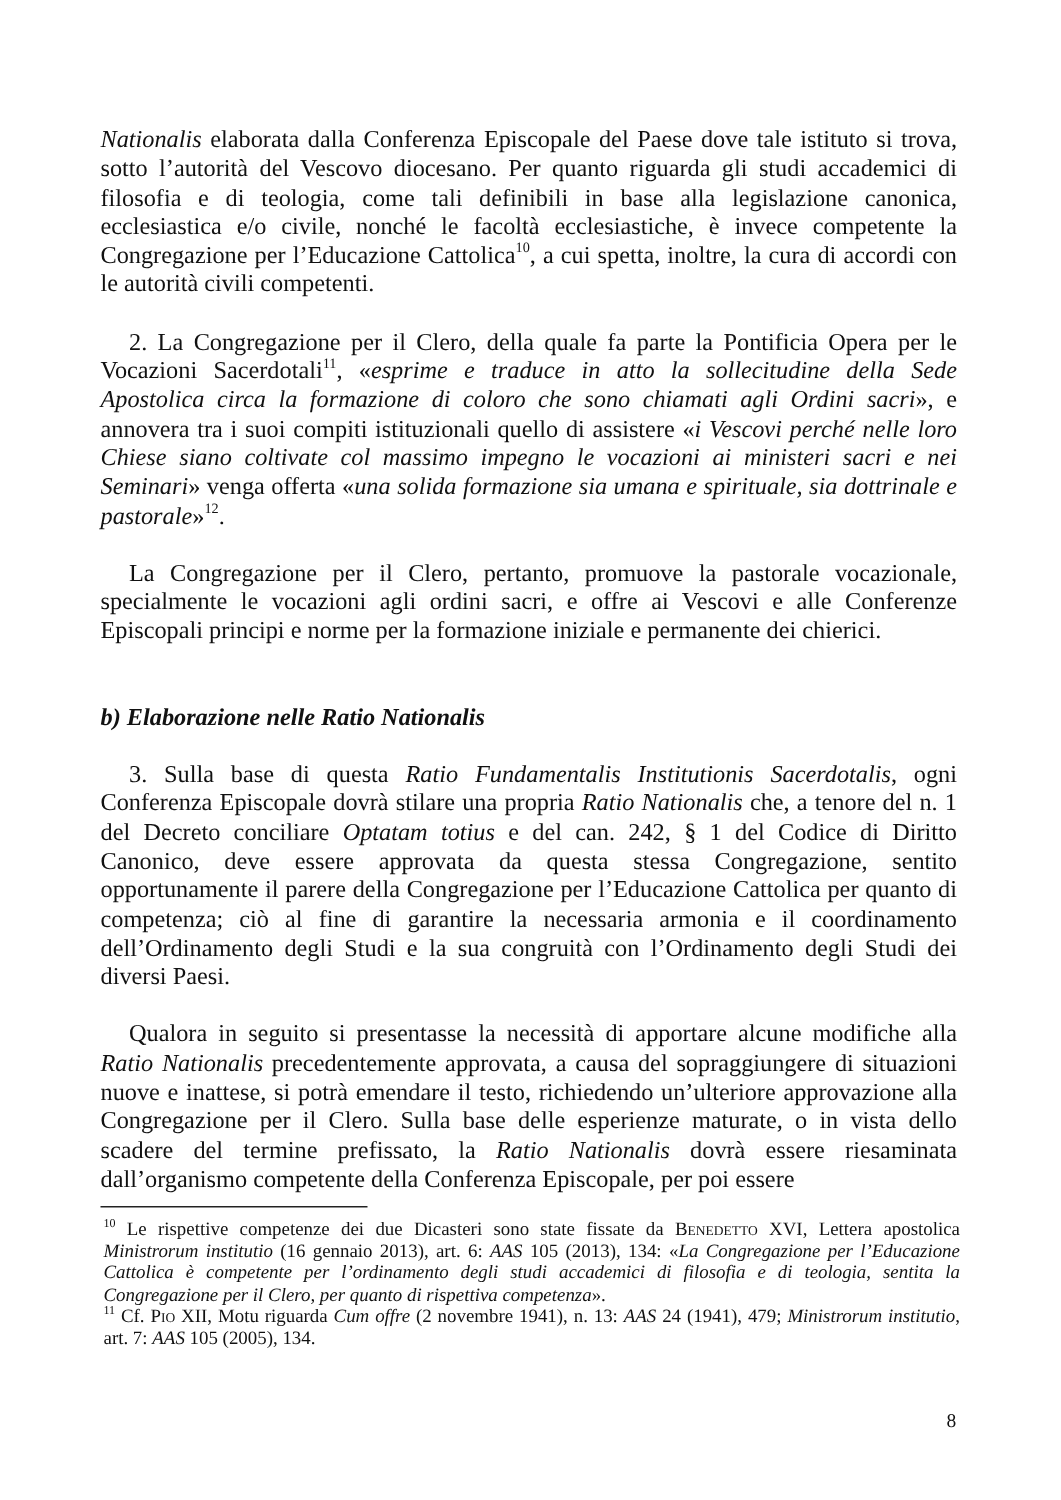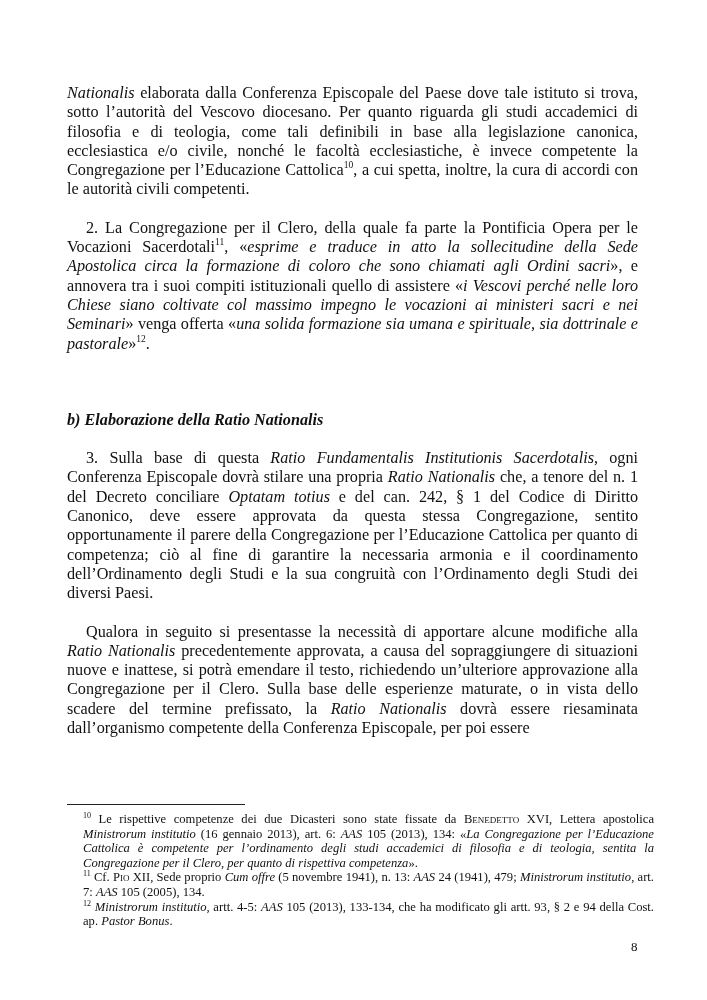--- a/index.html
+++ b/index.html
@@ -6,43 +6,43 @@
     body { width: 707px; height: 1000px; position: relative; overflow: hidden;
       font-family: "Liberation Serif", serif; color: #111; }
     .page { position: absolute; left: 67px; top: 72px; width: 571px; margin-top: 12px; }
     p { margin: 0; font-size: 16.2px; line-height: 19.3px; text-align: justify; }
     .indent { text-indent: 19px; }
     .gap { height: 19px; }
     .gap2 { height: 38px; }
     sup { font-size: 9.5px; line-height: 0; vertical-align: 7px; }
     .heading { font-weight: bold; font-style: italic; font-size: 16.2px; line-height: 19.3px; }
     .rule { position: absolute; left: 67px; top: 804px; width: 178px; height: 0; border-top: 1px solid #222; }
-    .notes { position: absolute; left: 83px; top: 812px; width: 571px; }
+    .notes { position: absolute; left: 69px; top: 812px; width: 571px; }
     .note { font-size: 12.6px; line-height: 14.6px; text-align: justify; margin: 0; }
     .note sup { font-size: 8px; vertical-align: 5px; }
     .sc { font-variant: small-caps; }
     .pagenum { position: absolute; left: 631px; top: 939px; font-size: 13px; }
   </style>
 </head>
 <body>
 
 <div class="page">
   <p><i>Nationalis</i><span> elaborata dalla Conferenza Episcopale del Paese dove tale istituto si trova, sotto l’autorità del Vescovo diocesano. Per quanto riguarda gli studi accademici di filosofia e di teologia, come tali definibili in base alla legislazione canonica, ecclesiastica e/o civile, nonché le facoltà ecclesiastiche, è invece competente la Congregazione per l’Educazione Cattolica</span><sup>10</sup><span>, a cui spetta, inoltre, la cura di accordi con le autorità civili competenti.</span></p>
   <div class="gap"></div>
   <p class="indent"><span>2. La Congregazione per il Clero, della quale fa parte la Pontificia Opera per le Vocazioni Sacerdotali</span><sup>11</sup><span>, «</span><i>esprime e traduce in atto la sollecitudine della Sede Apostolica circa la formazione di coloro che sono chiamati agli Ordini sacri</i><span>», e annovera tra i suoi compiti istituzionali quello di assistere «</span><i>i Vescovi perché nelle loro Chiese siano coltivate col massimo impegno le vocazioni ai ministeri sacri e nei Seminari</i><span>» venga offerta «</span><i>una solida formazione sia umana e spirituale, sia dottrinale e pastorale</i><span>»</span><sup>12</sup><span>.</span></p>
   <div class="gap"></div>
+  <p class="indent">La Congregazione per il Clero, pertanto, promuove la pastorale vocazionale, specialmente le vocazioni agli ordini sacri, e offre ai Vescovi e alle Conferenze Episcopali principi e norme per la formazione iniziale e permanente dei chierici.</p>
   <div class="gap2"></div>
-  <p class="heading">b) Elaborazione della Ratio Nationalis</p>
+  <p class="heading">b) Elaborazione nelle Ratio Nationalis</p>
   <div class="gap"></div>
   <p class="indent"><span>3. Sulla base di questa </span><i>Ratio Fundamentalis Institutionis Sacerdotalis</i><span>, ogni Conferenza Episcopale dovrà stilare una propria </span><i>Ratio Nationalis</i><span> che, a tenore del n. 1 del Decreto conciliare </span><i>Optatam totius</i><span> e del can. 242, § 1 del Codice di Diritto Canonico, deve essere approvata da questa stessa Congregazione, sentito opportunamente il parere della Congregazione per l’Educazione Cattolica per quanto di competenza; ciò al fine di garantire la necessaria armonia e il coordinamento dell’Ordinamento degli Studi e la sua congruità con l’Ordinamento degli Studi dei diversi Paesi.</span></p>
   <div class="gap"></div>
   <p class="indent"><span>Qualora in seguito si presentasse la necessità di apportare alcune modifiche alla </span><i>Ratio Nationalis</i><span> precedentemente approvata, a causa del sopraggiungere di situazioni nuove e inattese, si potrà emendare il testo, richiedendo un’ulteriore approvazione alla Congregazione per il Clero. Sulla base delle esperienze maturate, o in vista dello scadere del termine prefissato, la </span><i>Ratio Nationalis</i><span> dovrà essere riesaminata dall’organismo competente della Conferenza Episcopale, per poi essere</span></p>
 </div>
 
 <div class="rule"></div>
 
 <div class="notes">
   <p class="note"><sup>10</sup><span> Le rispettive competenze dei due Dicasteri sono state fissate da </span><span class="sc">Benedetto</span><span> XVI, Lettera apostolica </span><i>Ministrorum institutio</i><span> (16 gennaio 2013), art. 6: </span><i>AAS</i><span> 105 (2013), 134: «</span><i>La Congregazione per l’Educazione Cattolica è competente per l’ordinamento degli studi accademici di filosofia e di teologia, sentita la Congregazione per il Clero, per quanto di rispettiva competenza</i><span>».</span></p>
-  <p class="note"><sup>11</sup><span> Cf. </span><span class="sc">Pio</span><span> XII, Sede proprio </span><i>Cum offre</i><span> (5 novembre 1941), n. 13: </span><i>AAS</i><span> 24 (1941), 479; </span><i>Ministrorum institutio</i><span>, art. 7: </span><i>AAS</i><span> 105 (2005), 134.</span></p>
-  <p class="note"><sup>12</sup><i> Ministrorum institutio</i><span>, artt. 4-5: </span><i>AAS</i><span> 105 (2013), 133-134, che ha modificato gli  artt. 93, § 2 e 94 della Cost. ap. </span><i>Pastor Bonus</i><span>.</span></p>
+  <p class="note"><sup>11</sup><span> Cf. </span><span class="sc">Pio</span><span> XII, Motu riguarda </span><i>Cum offre</i><span> (2 novembre 1941), n. 13: </span><i>AAS</i><span> 24 (1941), 479; </span><i>Ministrorum institutio</i><span>, art. 7: </span><i>AAS</i><span> 105 (2005), 134.</span></p>
 </div>
 
 <div class="pagenum">8</div>
 
 </body></html>

